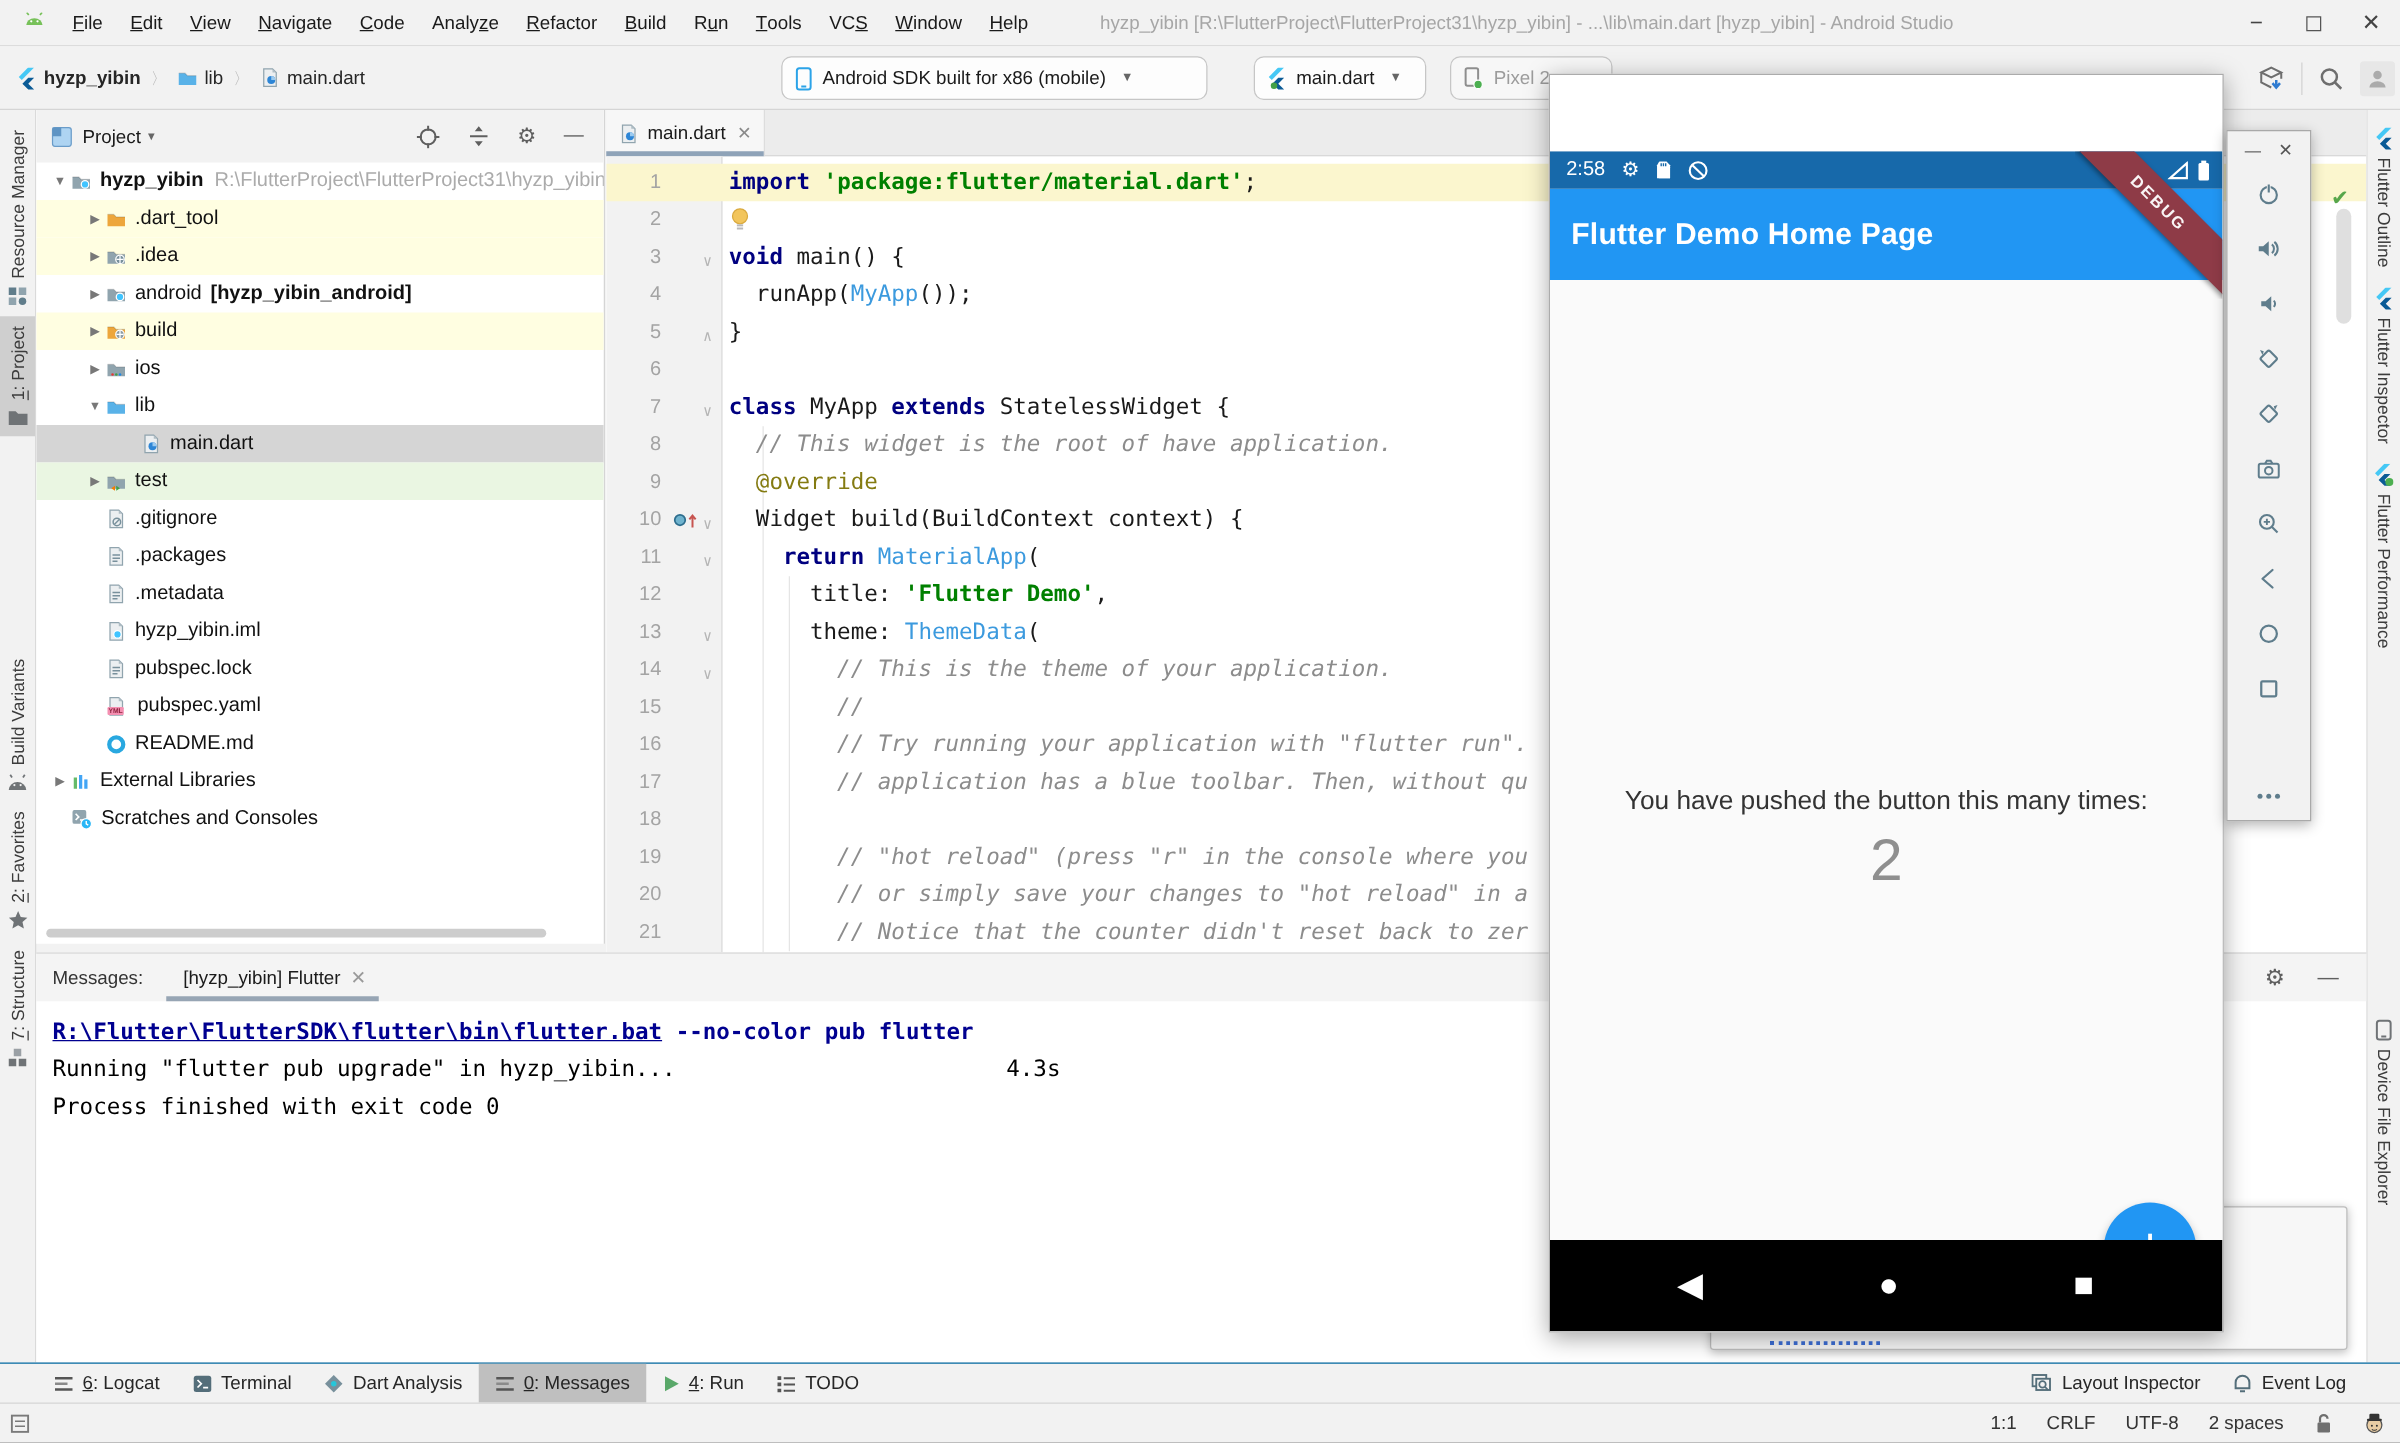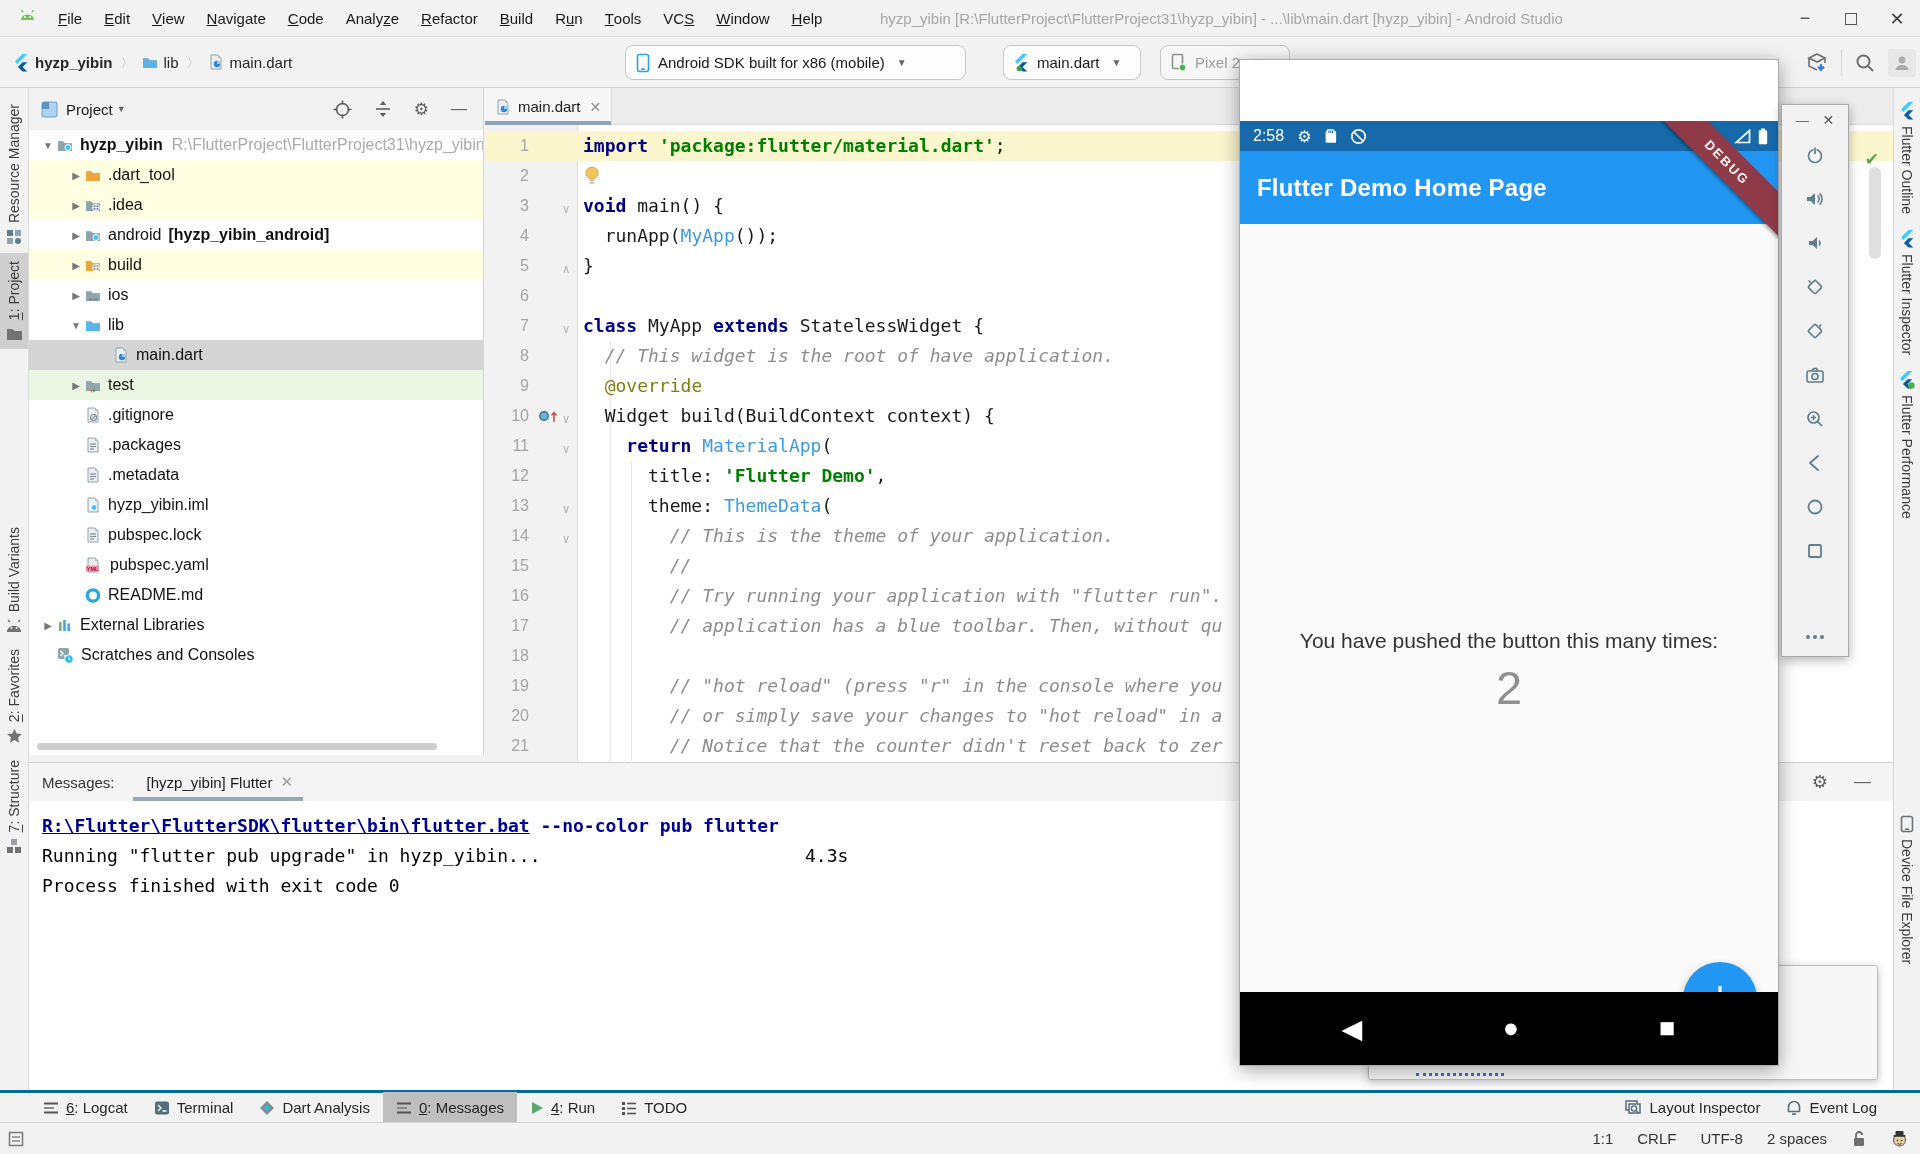--- a/index.html
+++ b/index.html
@@ -92,21 +92,21 @@
   #msg-hicons { position:absolute; right:22px; top:0; height:38px; display:flex; align-items:center; gap:26px; color:#5f5f5f; }
   #console { position:relative; padding:10px 0 0 13px; font-family:"DejaVu Sans Mono","Liberation Mono",monospace; font-size:18px; }
   .con-line { height:30px; line-height:30px; white-space:pre; position:relative; }
   .con-link { color:#000090; font-weight:bold; text-decoration:underline; }
   .con-cmd { color:#000090; font-weight:bold; }
   .con-plain { color:#000000; }
   .con-info { color:#000000; }
   .con-right { position:absolute; left:763px; color:#000; }
 
   
-  #bottom-strip { position:absolute; left:0; top:1090px; width:1920px; height:32px; background:#F2F2F2; border-top:3px solid #0369a1; display:flex; align-items:center; }
+  #bottom-strip { position:absolute; left:0; top:1090px; width:1920px; height:32px; background:#F2F2F2; border-top:1px solid #0369a1; display:flex; align-items:center; }
   .bs-item { display:flex; align-items:center; gap:7px; height:32px; padding:0 13px; color:#262626; }
   .bs-item.active { background:#BFBFBF; }
   .bs-item u { text-decoration:underline; }
   #bs-left { display:flex; margin-left:30px; }
   #bs-right { display:flex; margin-left:auto; margin-right:30px; }
   #status-bar { position:absolute; left:0; top:1122px; width:1920px; height:32px; background:#F2F2F2; border-top:1px solid #D5D5D5; display:flex; align-items:center; }
   #sb-left { margin-left:8px; }
   #sb-right { margin-left:auto; margin-right:12px; display:flex; align-items:center; gap:24px; color:#333; }
 
   

